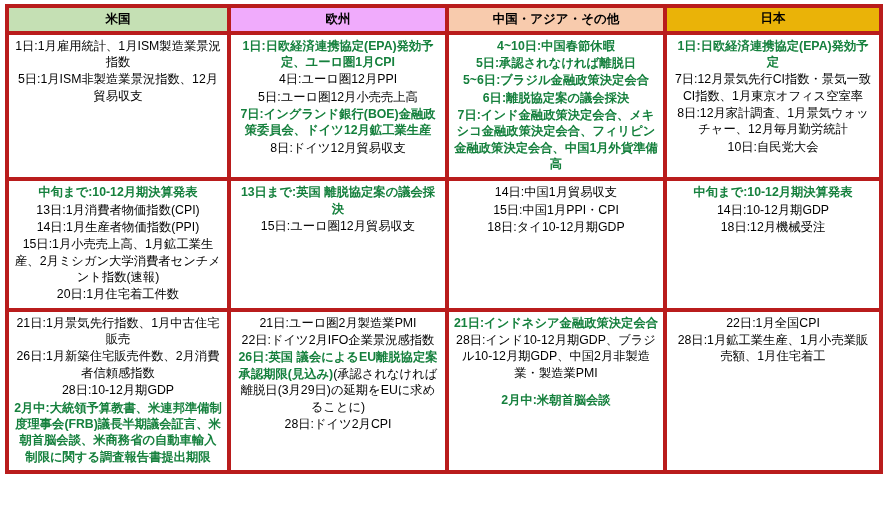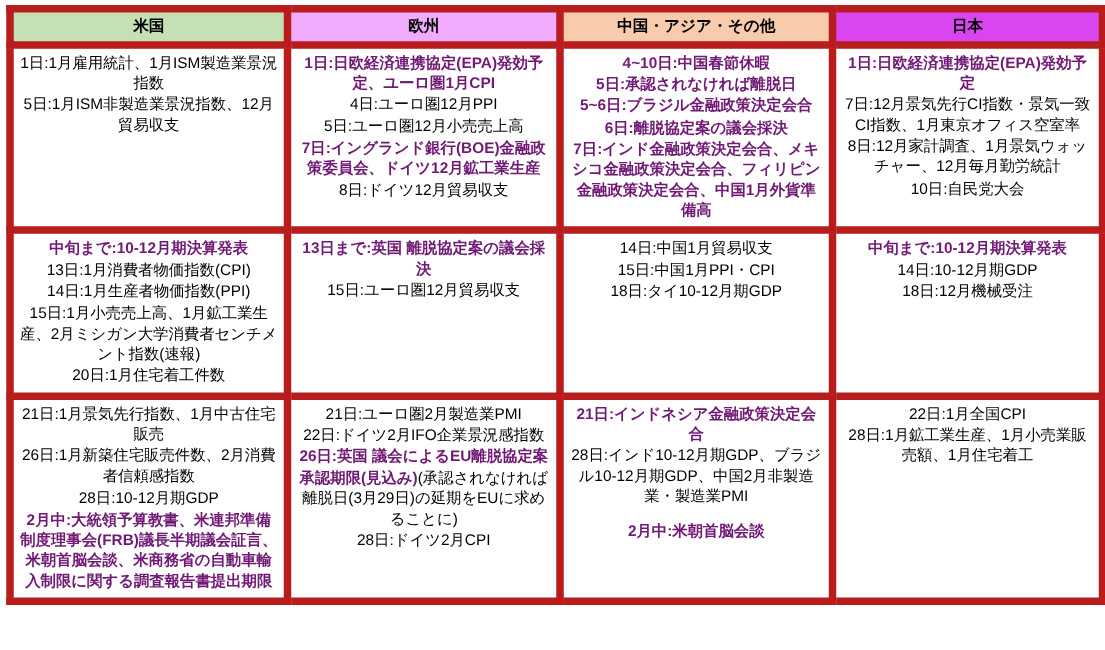--- a/index.html
+++ b/index.html
@@ -17,58 +17,58 @@
     width: 874px;
     margin: 4px 0 0 5px;
     border-collapse: collapse;
     table-layout: fixed;
   }
   #sched col.c0 { width: 222px; }
   #sched col.c1 { width: 218px; }
   #sched col.c2 { width: 218px; }
   #sched col.c3 { width: 216px; }
   #sched th, #sched td {
-    border: 6px solid #b91c1c;
+    border: 4px solid #b91c1c;
     vertical-align: top;
     padding: 3px 5px 4px 5px;
     font-size: 12.3px;
     line-height: 1.33;
     color: #000000;
   }
   #sched th {
     text-align: center;
     font-weight: bold;
     padding: 3px 4px;
     font-size: 12.5px;
   }
   th.h-us    { background: #c5e0b4; }
   th.h-eu    { background: #c5e0b4; }
   th.h-asia  { background: #f8cbad; margin-left: 24px; }
   th.h-jp    { background: #c5e0b4; }
   .item { margin: 0 0 1px 0; text-align: center; }
-  .red { color: #701a75; font-weight: bold; }
+  .red { color: #15803d; font-weight: bold; }
   .blk { color: #000000; }
   .spacer { height: 10px; }
 </style>
 </head>
 <body>
 
 <table id="sched">
   <colgroup>
     <col class="c0">
       <col class="c1">
       <col class="c2">
       <col class="c3">
   </colgroup>
   <thead>
     <tr>
       <th class="h-us" style="background: rgb(197, 224, 180);">米国</th>
       <th class="h-eu" style="background: #f0abfc;">欧州</th>
       <th class="h-asia" style="background: rgb(248, 203, 173);">中国・アジア・その他</th>
-      <th class="h-jp" style="background: #d946ef;">日本</th>
+      <th class="h-jp" style="background: #eab308; font-family: Liberation Mono, monospace;">日本</th>
     </tr>
   </thead>
   <tbody>
       <tr>
         <td>
           <div class="item"><span class="blk">1日:1月雇用統計、1月ISM製造業景況指数</span></div>
           <div class="item"><span class="blk">5日:1月ISM非製造業景況指数、12月貿易収支</span></div>
         </td>
         <td>
           <div class="item"><span class="red">1日:日欧経済連携協定(EPA)発効予定、ユーロ圏1月CPI</span></div>

